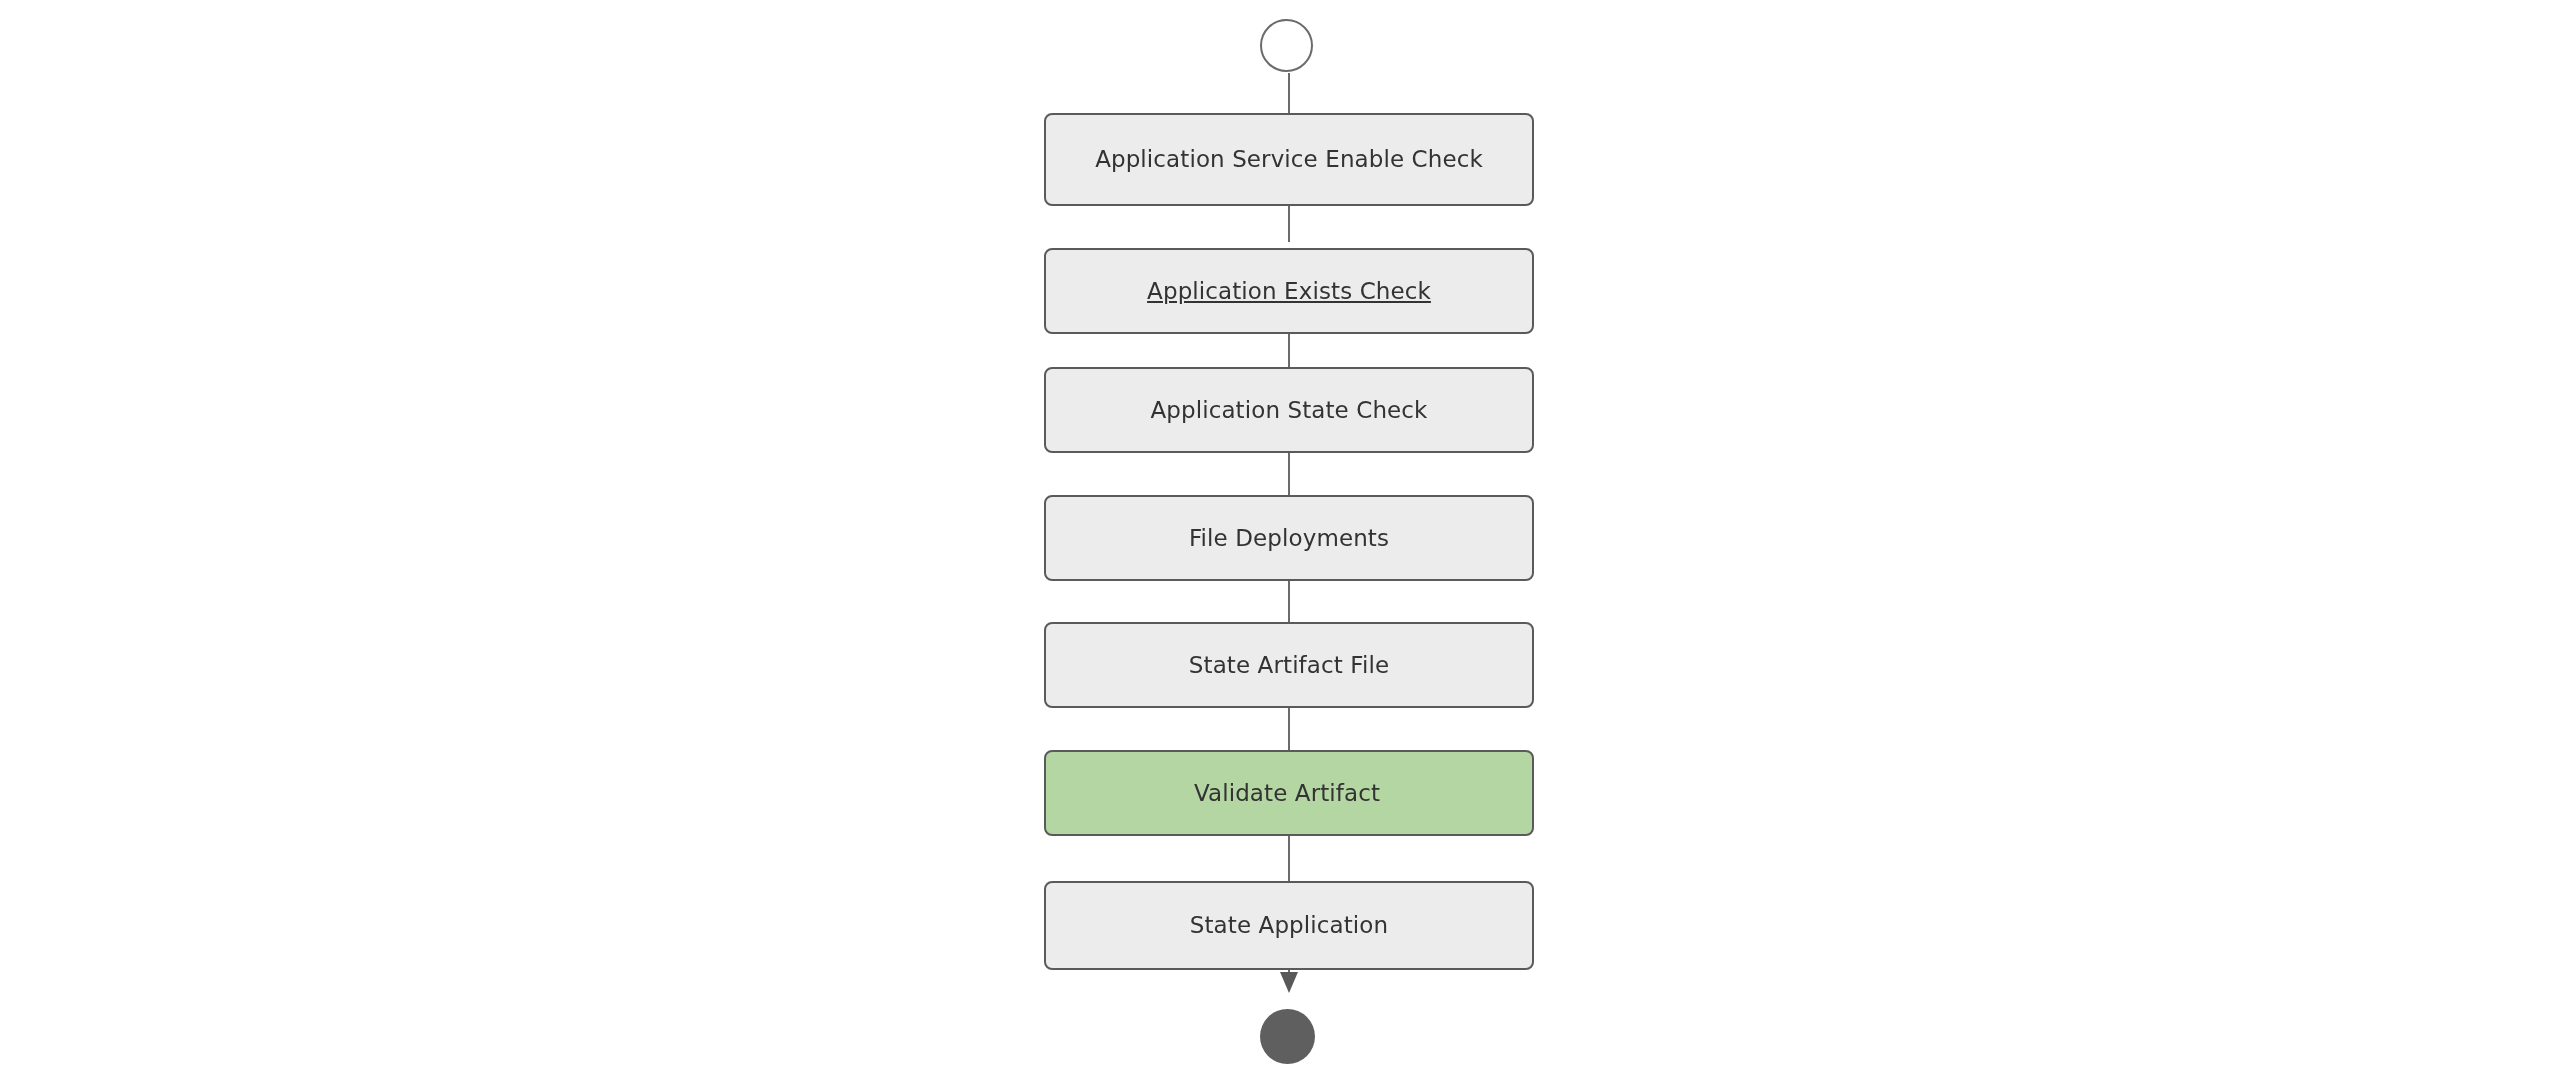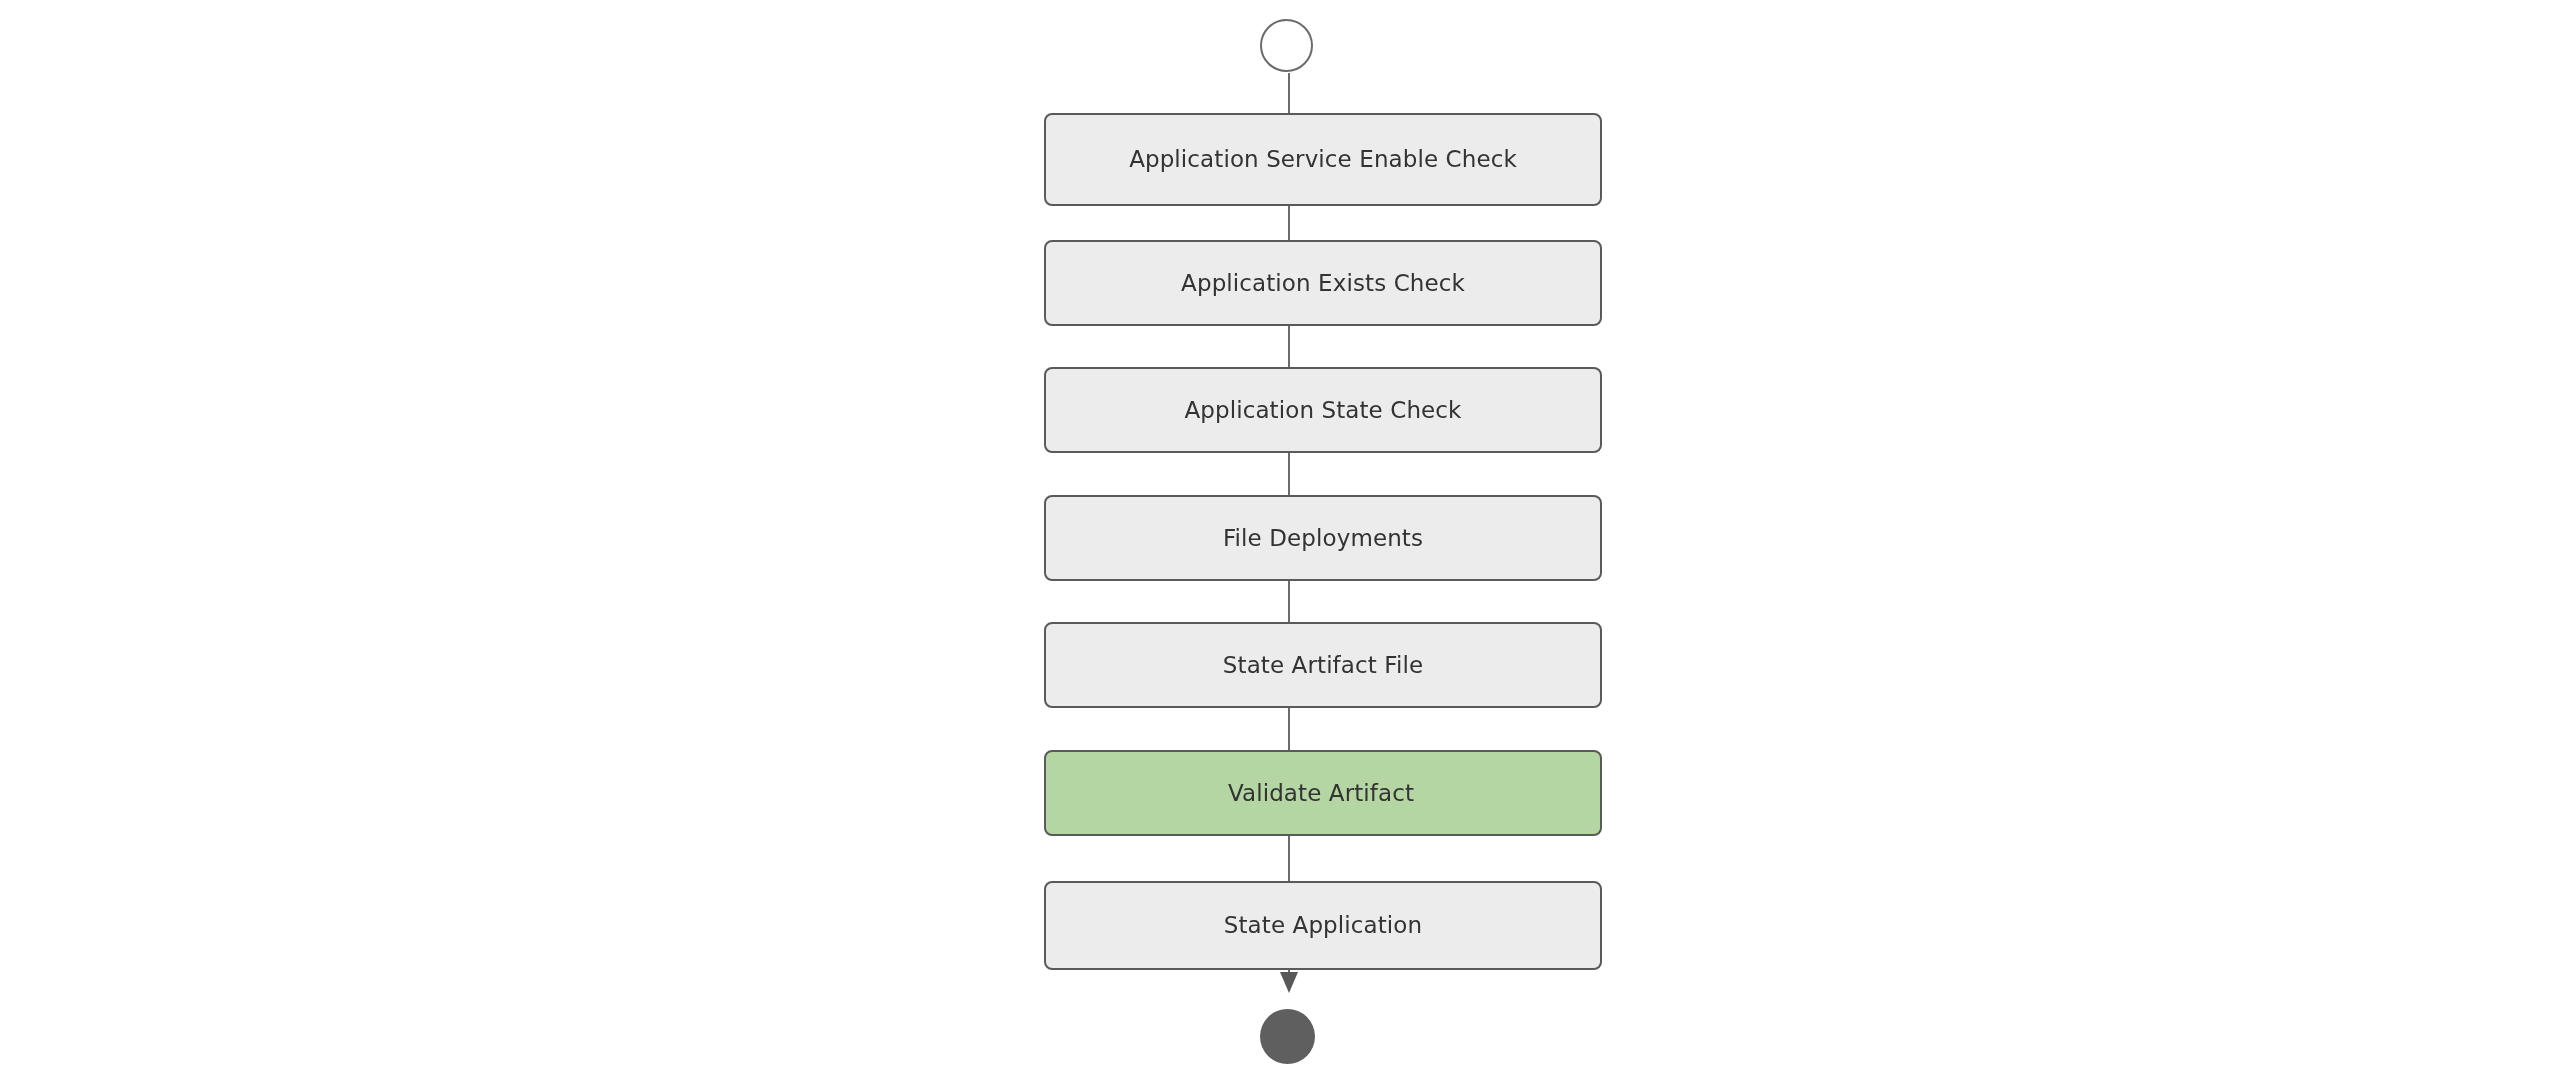--- a/index.html
+++ b/index.html
@@ -63,21 +63,21 @@
     width: 0;
     height: 0;
     border-left: 9.6px solid transparent;
     border-right: 9.6px solid transparent;
     border-top: 21px solid #585858;
   }
   
   .node {
     position: absolute;
     left: 0px;
-    width: 558px;
+    width: 490px;
     box-sizing: border-box;
     border: 2.2px solid #5a5a5a;
     border-radius: 8.1px;
     background: #ececec;
     display: flex;
     align-items: center;
     justify-content: center;
     text-align: center;
     color: #333333;
     font-size: 23px;
@@ -109,21 +109,21 @@
     <div class="link" style="top:579px; height:44px;"></div>
     <div class="link" style="top:707px; height:44px;"></div>
     <div class="link" style="top:834px; height:49px;"></div>
     <div class="link" style="top:968px; height:9px;"></div>
     <div class="arrowhead"></div>
 
     <div class="node" style="top:113px; height:93px;">
       <span class="node-label">Application Service Enable Check</span>
     </div>
 
-    <div class="node" style="top:240px; height:86px;">
+    <div class="node" style="top:248px; height:86px;text-decoration:underline;">
       <span class="node-label">Application Exists Check</span>
     </div>
 
     <div class="node" style="top:367px; height:86px;">
       <span class="node-label">Application State Check</span>
     </div>
 
     <div class="node" style="top:495px; height:86px;">
       <span class="node-label">File Deployments</span>
     </div>

